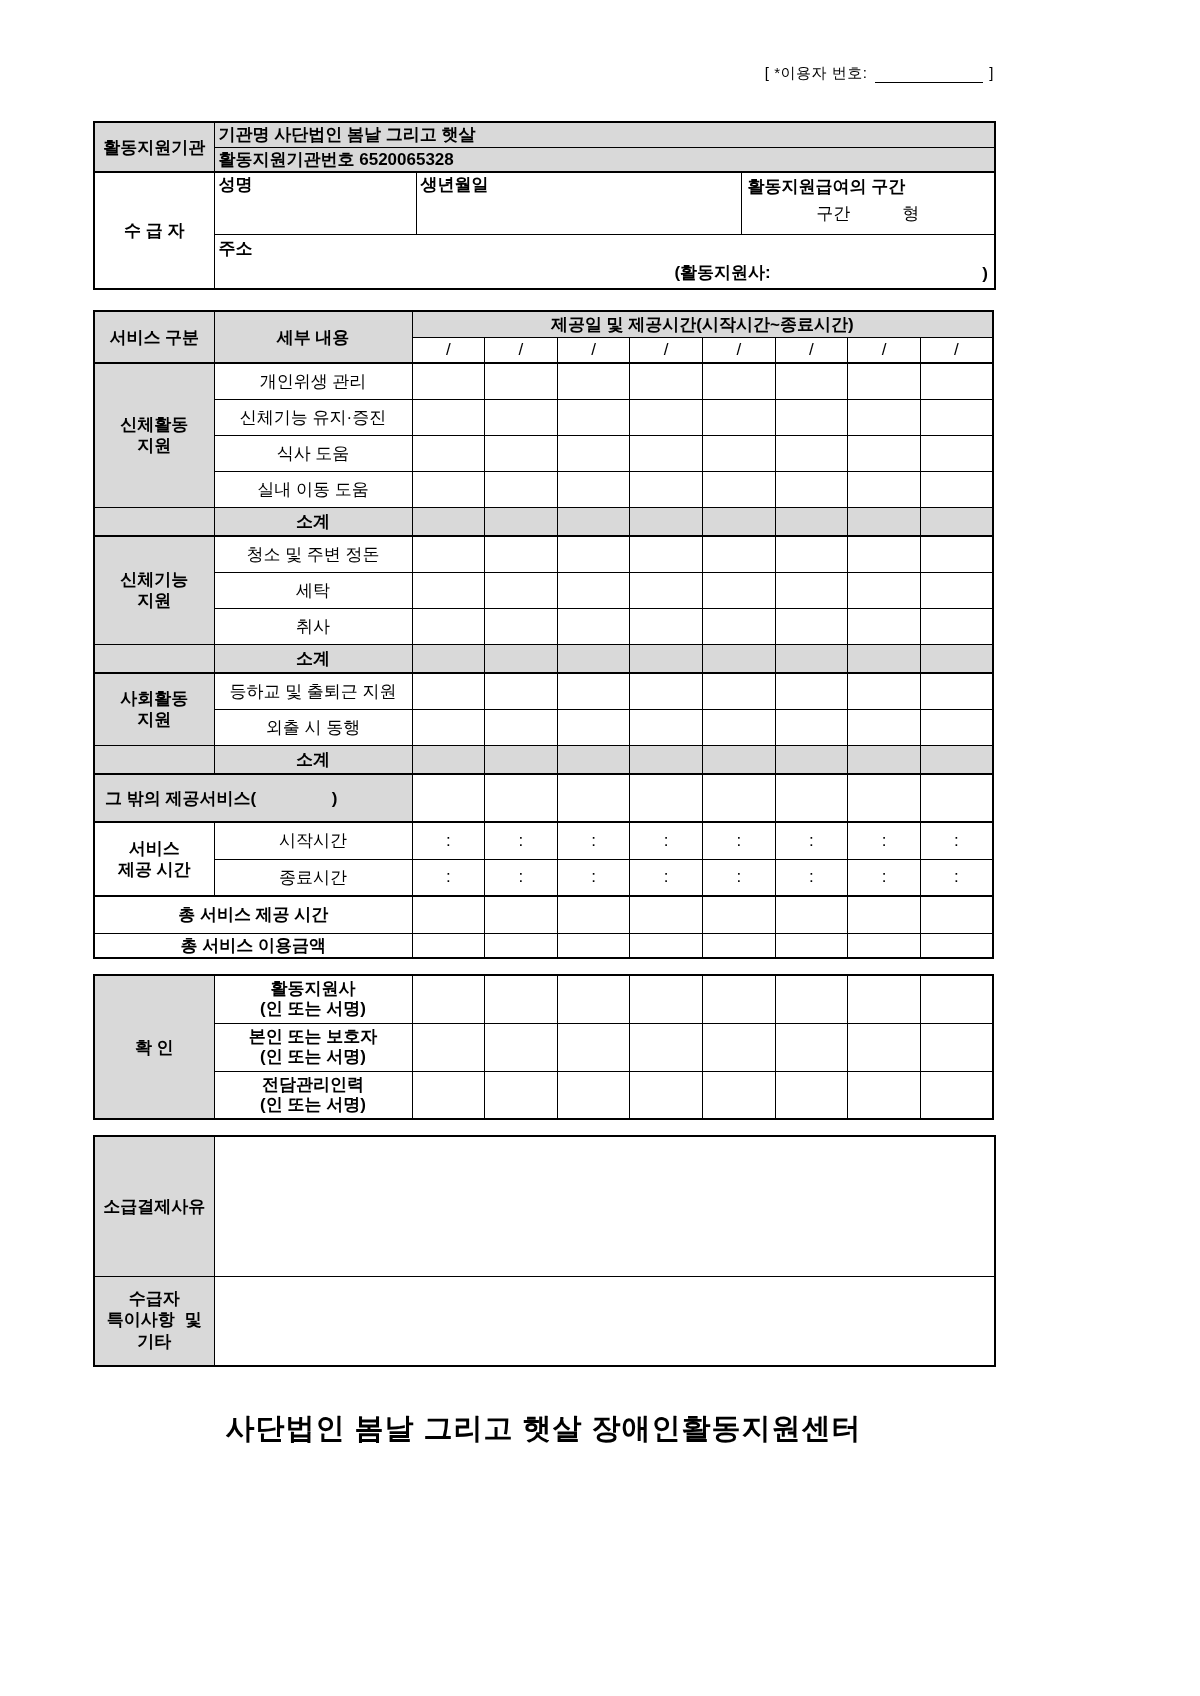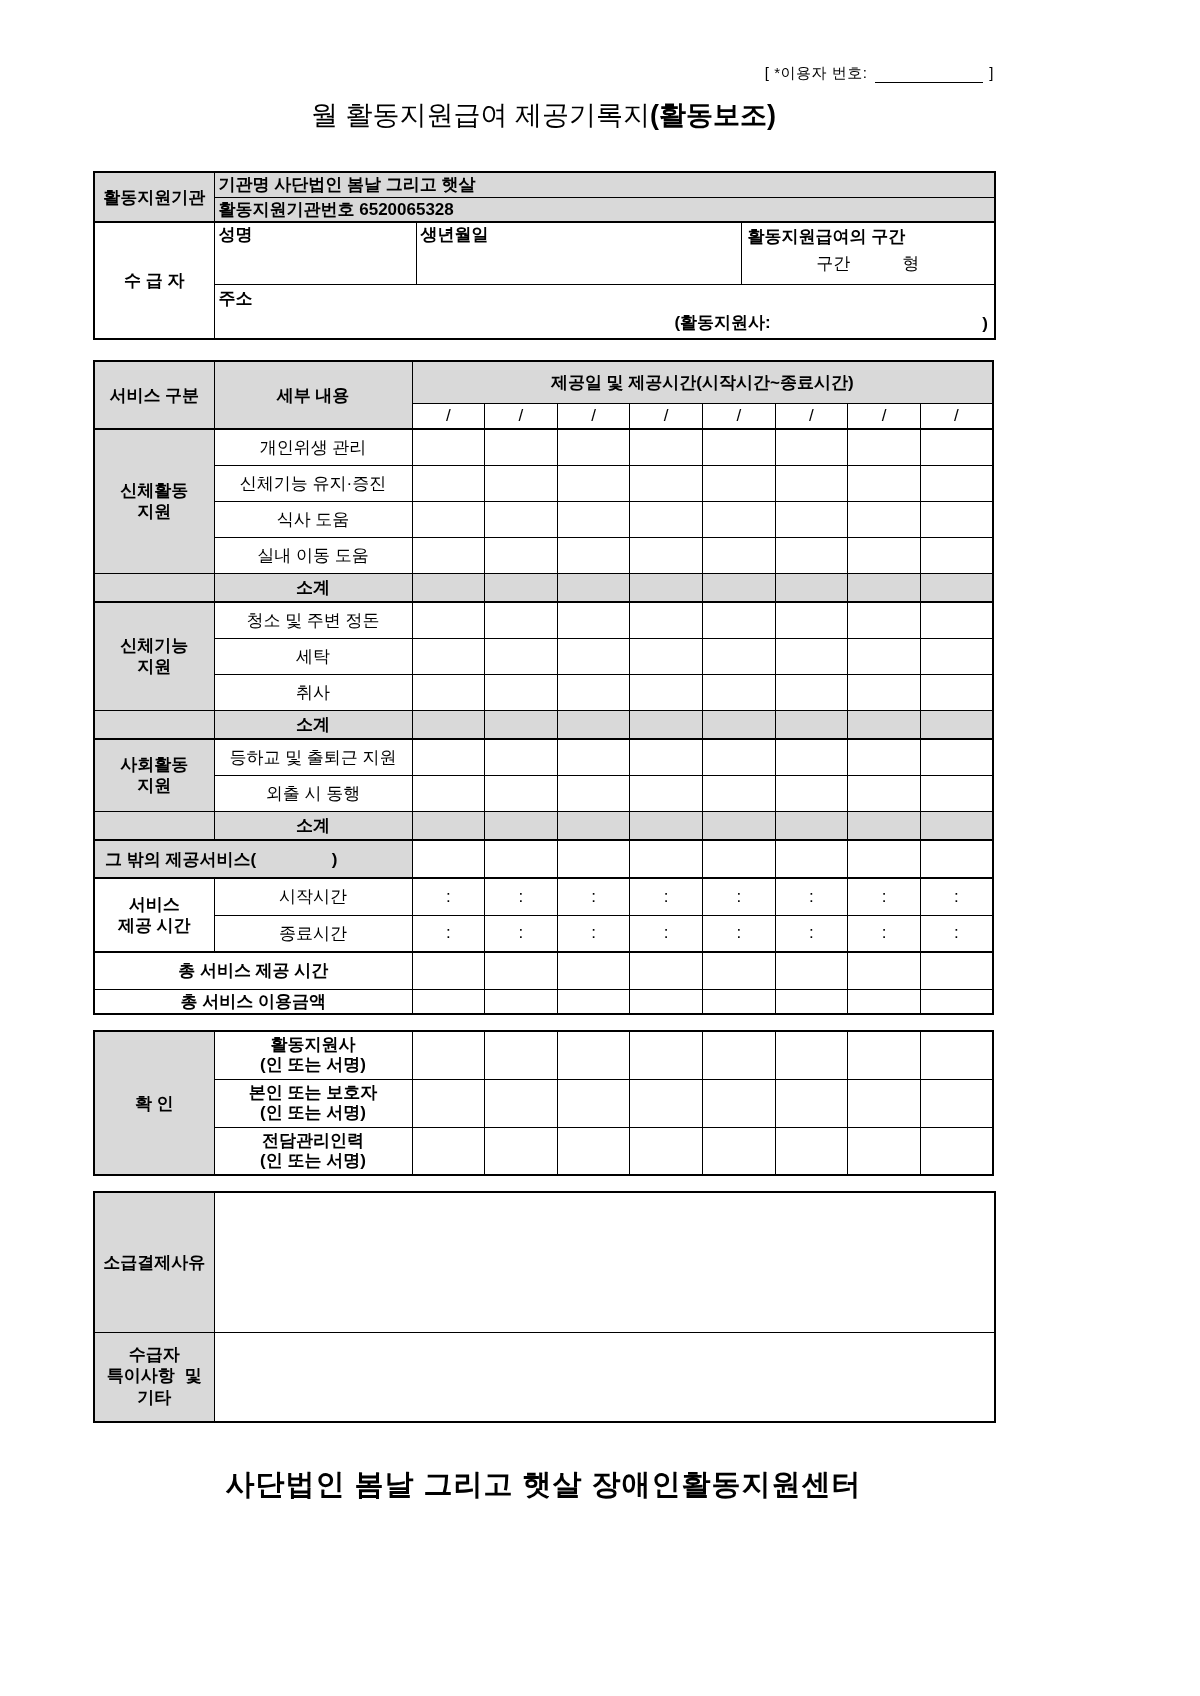--- a/index.html
+++ b/index.html
@@ -39,25 +39,25 @@
   .benefit-cell { padding:2px 6px; }
   .benefit-line1 { text-align:left; font-weight:bold; }
   .benefit-line2 { text-align:center; margin-top:4px; }
   .benefit-line2 .gap { display:inline-block; width:52px; }
   .addr-cell { position:relative; text-align:left; vertical-align:top; padding-top:2px; }
   .phone-line { position:absolute; bottom:4px; left:0; width:100%; }
   .phone-open { position:absolute; left:59%; bottom:0; font-weight:bold; }
   .phone-close { position:absolute; right:6px; bottom:0; font-weight:bold; }
 
   table.service { margin-top:20px; }
-  tr.svc-head1 { height:42px; }
+  tr.svc-head1 { height:26px; }
   tr.svc-head2 { height:26px; }
   tr.item-row { height:36px; }
   tr.subtotal-row { height:29px; }
-  tr.other-row { height:38px; }
+  tr.other-row { height:48px; }
   tr.time-row { height:37px; }
   tr.total-row { height:37px; }
   tr.amount-row { height:25px; }
 
   table.confirm { margin-top:15px; }
   tr.confirm-row { height:44px; }
   .two-line { line-height:1.2; padding:3px 2px;margin-left:40px; }
 
   table.memo { margin-top:15px; }
   tr.memo-row1 { height:140px; }
@@ -67,23 +67,20 @@
 </style>
 </head>
 <body>
 
 <div class="content">
 
   <div class="user-number">
     <span>[ *이용자 번호:</span><span class="blank"></span><span>]</span>
   </div>
 
-  <div class="doc-title">
-    <span>월 활동지원급여 제공기록지</span><span class="paren">(활동보조)</span>
-  </div>
 
   <table class="org">
     <colgroup>
         <col style="width:120px">
         <col style="width:202px">
         <col style="width:325px">
         <col style="width:254px">
       </colgroup>
     <tbody>
         <tr class="org-row">

